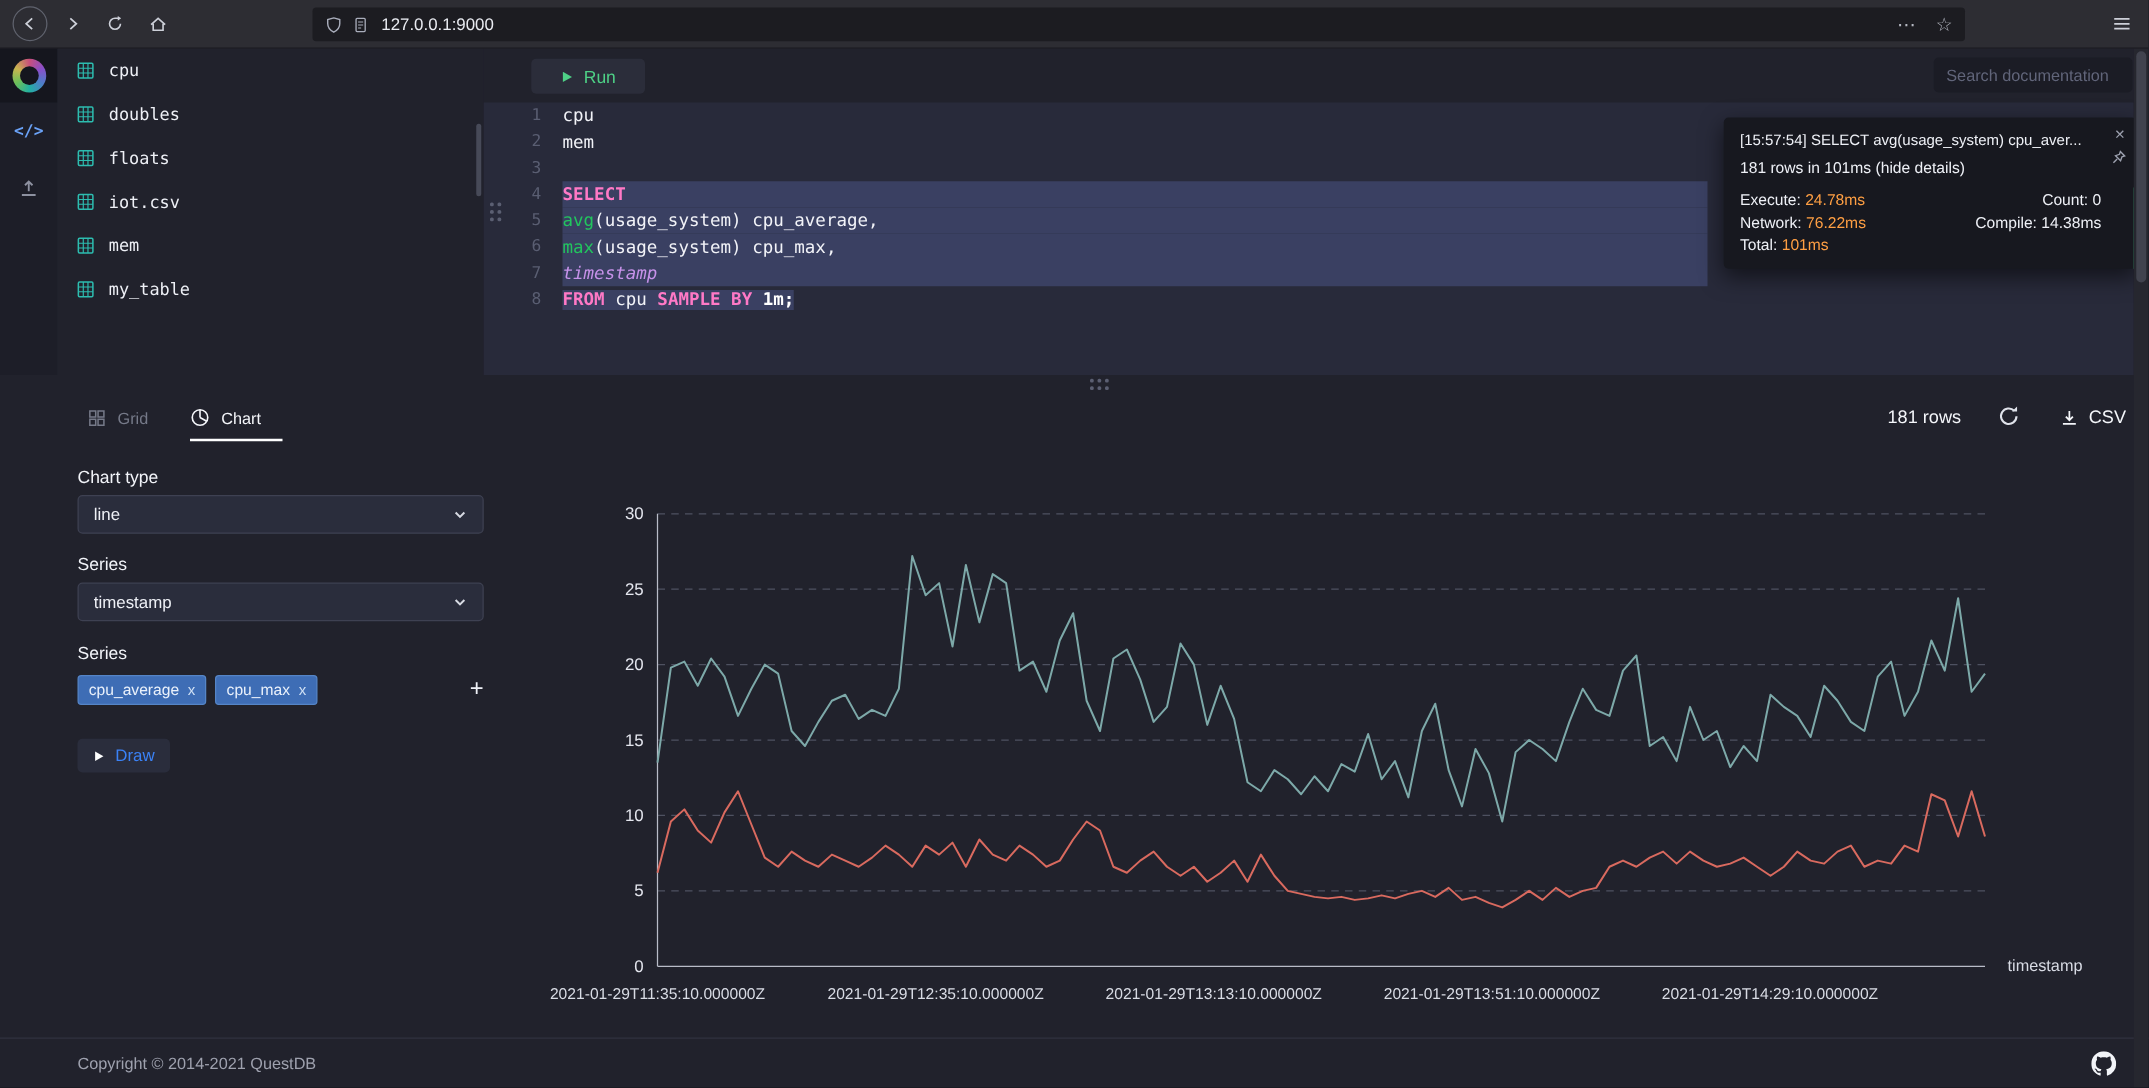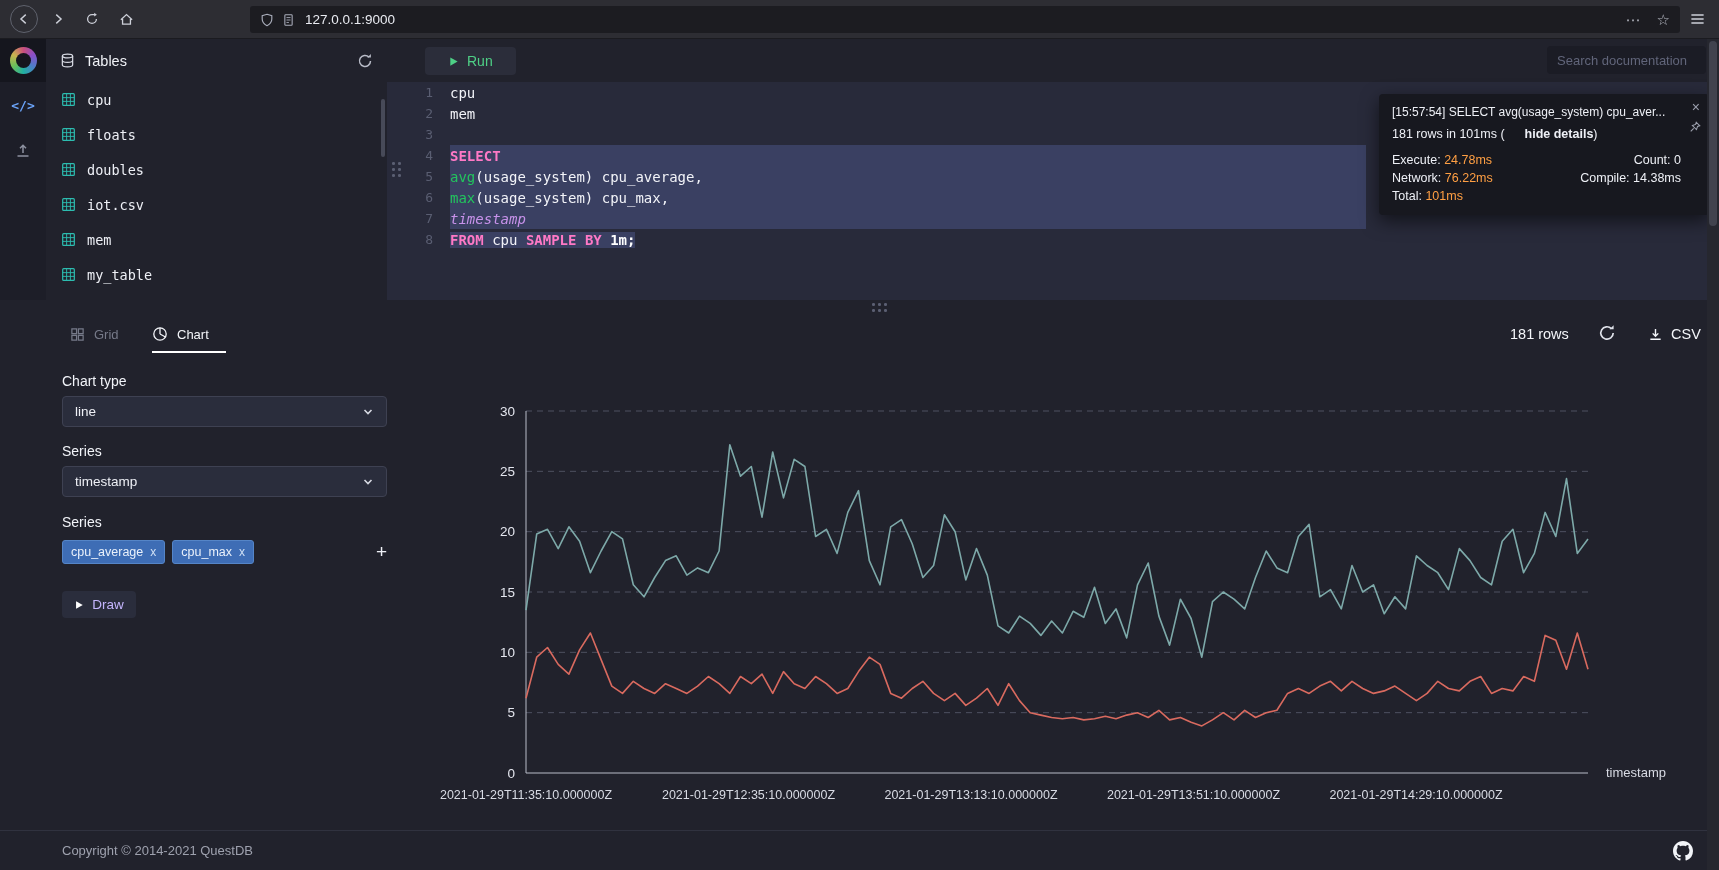--- a/index.html
+++ b/index.html
@@ -5,21 +5,21 @@
   html,body{margin:0;padding:0;background:#17181f;}
   *{box-sizing:border-box;}
   #screen{position:relative;width:1719px;height:870px;background:#21222c;overflow:hidden;
           font-family:"Liberation Sans",sans-serif;color:#eceef4;}
 
   
   .browser{position:absolute;left:0;top:0;width:1719px;height:39px;background:#2d2d33;
            border-bottom:1px solid #1b1b20;display:flex;align-items:center;gap:6px;padding-left:10px;}
   .nav-btn{width:28px;height:28px;border-radius:50%;display:flex;align-items:center;justify-content:center;color:#cdd0d9;flex:none;}
   .nav-btn.back{border:1px solid #5f626d;}
-  .urlbar{position:absolute;left:250px;top:6px;width:1430px;height:27px;background:#1c1c21;border-radius:3px;
+  .urlbar{position:absolute;left:250px;top:6px;width:1322px;height:27px;background:#1c1c21;border-radius:3px;
           display:flex;align-items:center;padding:0 10px;gap:8px;}
   .url-input{flex:1;background:transparent;border:none;outline:none;color:#e9ebf1;font-size:13.5px;
              font-family:"Liberation Sans",sans-serif;}
   .url-right{display:flex;gap:16px;color:#b6b9c3;font-size:15px;align-items:center;}
   .hamburger{position:absolute;right:14px;top:12px;color:#cdd0d9;}
 
   
   .rail{position:absolute;left:0;top:39px;width:46px;height:261px;background:#1d1e28;}
   .logo-box{position:absolute;left:0;top:0;width:46px;height:43px;background:#15161e;
             display:flex;align-items:center;justify-content:center;}
@@ -62,21 +62,21 @@
          grid-auto-rows:3px;gap:3px;z-index:2;}
   .vgrip i,.hgrip i{width:2.5px;height:2.5px;background:#5b5f72;border-radius:50%;}
   .hgrip{position:absolute;left:872px;top:303px;display:grid;grid-template-columns:repeat(3,3px);
          grid-auto-rows:3px;gap:3px;}
 
   
   .notif{position:absolute;left:1379px;top:94px;width:330px;background:#17181f;border-radius:4px;
          box-shadow:0 6px 18px rgba(0,0,0,.55);padding:11px 28px 12px 13px;z-index:6;}
   .notif-title{font-size:12px;color:#eef0f6;white-space:nowrap;overflow:hidden;}
   .notif-summary{font-size:12.5px;margin-top:8px;color:#eef0f6;}
-  .notif-summary b{font-weight:bold;margin-left:20px;}
+  .notif-summary b{font-weight:normal;}
   .notif-details{margin-top:12px;font-size:12.5px;display:flex;flex-direction:column;gap:4px;color:#eef0f6;}
   .nrow{display:flex;justify-content:space-between;}
   .orange{color:#ff9f43;}
   .notif-close{position:absolute;right:9px;top:5px;color:#9ca0ae;font-size:14px;cursor:pointer;}
   .notif-pin{position:absolute;right:8px;top:25px;color:#9ca0ae;}
   .notif-green{position:absolute;right:0;top:56px;bottom:0;width:2px;background:#46d08a;border-radius:0 0 4px 0;}
 
   
   .tab{position:absolute;top:314px;height:40px;display:flex;align-items:center;gap:9px;font-size:13px;cursor:pointer;}
   #tab-grid{left:70px;color:#767a89;}
@@ -92,21 +92,21 @@
   .cfg-label{position:absolute;left:62px;font-size:14px;color:#f2f4f9;}
   .cfg-select{position:absolute;left:62px;width:325px;height:31px;background:#2a2d3c;border:1px solid #3e4152;
               border-radius:4px;display:flex;align-items:center;padding:0 12px;font-size:13.5px;color:#eef0f6;cursor:pointer;}
   .cfg-select .chev{margin-left:auto;display:flex;color:#d6d9e2;}
   .chips-row{position:absolute;left:62px;top:536px;width:325px;height:31px;display:flex;align-items:center;gap:7px;}
   .chip{display:flex;align-items:center;gap:7px;background:#3e6db5;border:1px solid #5585c7;border-radius:3px;
         height:24px;padding:0 8px;font-size:12.5px;color:#eaf1fb;cursor:pointer;}
   .chip .x{font-size:12px;color:#cfe0f5;}
   .chip-add{margin-left:auto;color:#eef0f6;font-size:19px;cursor:pointer;}
   .draw-btn{position:absolute;left:62px;top:591px;width:74px;height:27px;background:#2a2d3c;border-radius:4px;
-            display:flex;align-items:center;justify-content:center;gap:8px;font-size:13.5px;color:#c4b5fd;cursor:pointer;}
+            display:flex;align-items:center;justify-content:center;gap:8px;font-size:13.5px;color:#3b82f6;cursor:pointer;}
 
   
   #chart-svg{position:absolute;left:460px;top:354px;overflow:visible;}
 
   
   .footer{position:absolute;left:0;top:830px;width:1719px;height:40px;border-top:1px solid #30323f;
           display:flex;align-items:center;padding:0 26px 0 62px;font-size:13px;color:#9ea1ae;}
   .gh{margin-left:auto;color:#f2f4f8;display:flex;}
 
   
@@ -171,62 +171,47 @@
       </div>
     <div class="rail-btn rail-code">&lt;/&gt;</div>
     <div class="rail-btn rail-upload">
       <svg width="16" height="16" viewBox="0 0 16 16">
           <path d="M8 10V2.5M5 5.2 8 2.2l3 3M2.5 13h11" fill="none" stroke="currentColor" stroke-width="1.5"></path>
         </svg>
     </div>
   </div>
 
   <div class="tables">
-    <div class="tables-header">
-      <span style="display:flex;">
-        <svg width="15" height="15" viewBox="0 0 16 16">
-            <ellipse cx="8" cy="3.2" rx="5.5" ry="2" fill="none" stroke="currentColor" stroke-width="1.3"></ellipse>
-            <path d="M2.5 3.2v9.6c0 1.1 2.5 2 5.5 2s5.5-.9 5.5-2V3.2M2.5 8c0 1.1 2.5 2 5.5 2s5.5-.9 5.5-2" fill="none" stroke="currentColor" stroke-width="1.3"></path>
-          </svg>
-      </span>
-      <span class="tables-title">Tables</span>
-      <span class="tables-refresh">
-        <svg width="16" height="16" viewBox="0 0 16 16">
-            <path d="M13.5 8a5.5 5.5 0 1 1-1.6-3.9" fill="none" stroke="currentColor" stroke-width="1.5"></path>
-            <path d="M13.9 1v3.6h-3.6z" fill="currentColor"></path>
-          </svg>
-      </span>
-    </div>
     <div id="tables-list">
         <div class="table-item">
           <span style="display: flex;">
             <svg width="15" height="15" viewBox="0 0 16 16">
               <rect x="1.8" y="1.8" width="12.4" height="12.4" rx="1" fill="none" stroke="currentColor" stroke-width="1.3"></rect>
               <path d="M1.8 6h12.4M1.8 10h12.4M6 1.8v12.4M10 1.8v12.4" stroke="currentColor" stroke-width="1" fill="none"></path>
             </svg>
           </span>
           <span class="tname">cpu</span>
         </div>
         <div class="table-item">
           <span style="display: flex;">
             <svg width="15" height="15" viewBox="0 0 16 16">
               <rect x="1.8" y="1.8" width="12.4" height="12.4" rx="1" fill="none" stroke="currentColor" stroke-width="1.3"></rect>
               <path d="M1.8 6h12.4M1.8 10h12.4M6 1.8v12.4M10 1.8v12.4" stroke="currentColor" stroke-width="1" fill="none"></path>
             </svg>
           </span>
+          <span class="tname">doubles</span>
+        </div>
+        <div class="table-item">
+          <span style="display: flex;">
+            <svg width="15" height="15" viewBox="0 0 16 16">
+              <rect x="1.8" y="1.8" width="12.4" height="12.4" rx="1" fill="none" stroke="currentColor" stroke-width="1.3"></rect>
+              <path d="M1.8 6h12.4M1.8 10h12.4M6 1.8v12.4M10 1.8v12.4" stroke="currentColor" stroke-width="1" fill="none"></path>
+            </svg>
+          </span>
           <span class="tname">floats</span>
-        </div>
-        <div class="table-item">
-          <span style="display: flex;">
-            <svg width="15" height="15" viewBox="0 0 16 16">
-              <rect x="1.8" y="1.8" width="12.4" height="12.4" rx="1" fill="none" stroke="currentColor" stroke-width="1.3"></rect>
-              <path d="M1.8 6h12.4M1.8 10h12.4M6 1.8v12.4M10 1.8v12.4" stroke="currentColor" stroke-width="1" fill="none"></path>
-            </svg>
-          </span>
-          <span class="tname">doubles</span>
         </div>
         <div class="table-item">
           <span style="display: flex;">
             <svg width="15" height="15" viewBox="0 0 16 16">
               <rect x="1.8" y="1.8" width="12.4" height="12.4" rx="1" fill="none" stroke="currentColor" stroke-width="1.3"></rect>
               <path d="M1.8 6h12.4M1.8 10h12.4M6 1.8v12.4M10 1.8v12.4" stroke="currentColor" stroke-width="1" fill="none"></path>
             </svg>
           </span>
           <span class="tname">iot.csv</span>
         </div>

